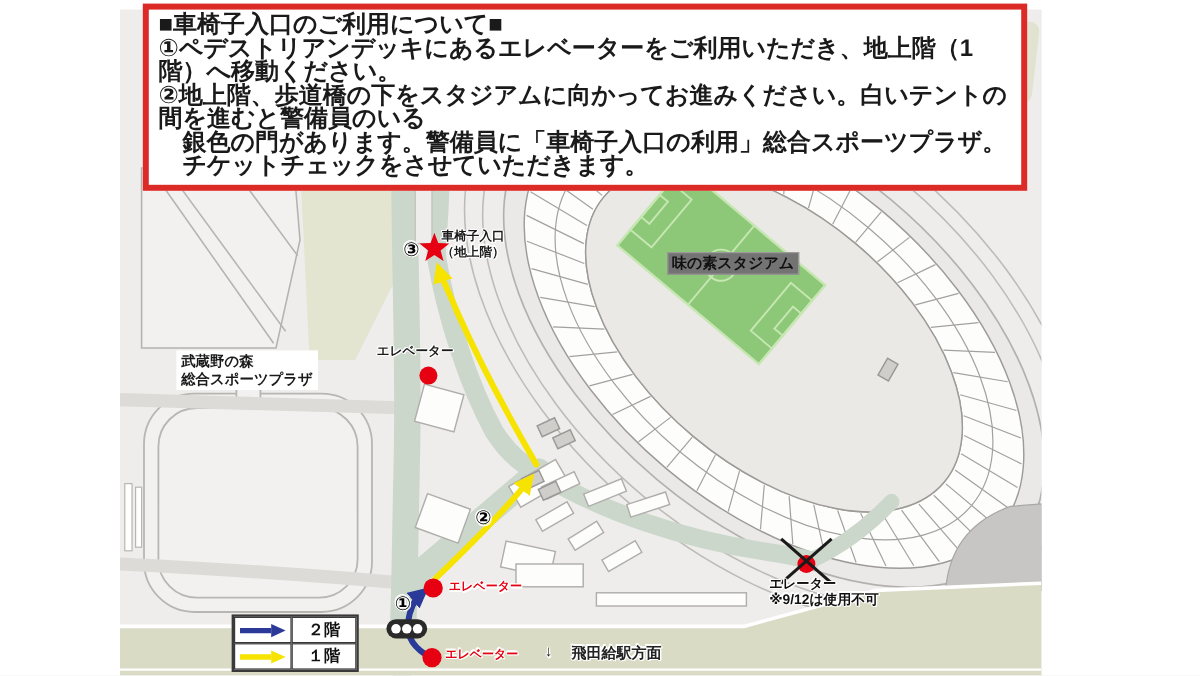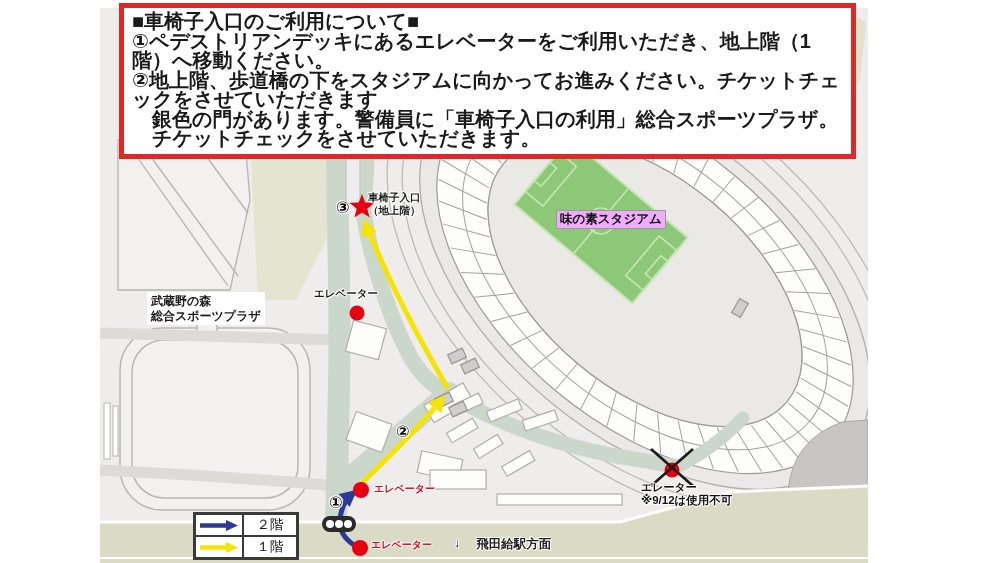--- a/index.html
+++ b/index.html
@@ -20,31 +20,31 @@
   .map{
     position:absolute;left:100px;top:8px;width:768px;height:555px;
     background:#eeedeb;overflow:hidden;z-index:1;
   }
   
   .lbl{position:absolute;z-index:5;white-space:nowrap;}
   .halo{text-shadow:1px 0 0 #fff,-1px 0 0 #fff,0 1px 0 #fff,0 -1px 0 #fff,1px 1px 0 #fff,-1px -1px 0 #fff;}
   .black-s{font-size:10.5px;font-weight:bold;color:#1a1a1a;line-height:12.5px;}
   .red-s{font-size:10px;font-weight:bold;color:#e50012;}
   .plaza{background:#ffffff;padding:2px 4px;font-size:12px;font-weight:bold;line-height:14.5px;color:#1a1a1a;}
-  .stadium-name{background:#f0abfc;border:1px solid #9a9a98;padding:0 3px;font-size:12.5px;font-weight:bold;color:#111;}
+  .stadium-name{background:#737373;border:1px solid #9a9a98;padding:0 3px;font-size:12.5px;font-weight:bold;color:#111;}
   .closed{font-size:11px;font-weight:bold;color:#111;line-height:12.5px;}
   .station{font-size:12.5px;font-weight:600;color:#222;display:flex;gap:16px;}
   .marker-num{font-size:16px;font-weight:600;color:#000;}
   
   .legend{
     position:absolute;left:193px;top:512px;z-index:10;background:#fff;
     border:2px solid #3a3a3a;display:grid;grid-template-columns:48px 54px;
   }
   .legend .cell{border:1px solid #3a3a3a;height:20px;display:flex;align-items:center;justify-content:center;}
-  .legend .flab{font-size:13.5px;font-weight:400;color:#111;}
+  .legend .flab{font-size:13.5px;font-weight:700;color:#111;}
 </style>
 </head>
 <body>
 
 <div class="map">
 <svg width="768" height="555" viewBox="0 0 768 555">
   <defs>
     <marker id="arrY" viewBox="0 0 10 10" refX="6" refY="5" markerWidth="3.4" markerHeight="3.4" orient="auto">
       <path d="M0,0 L10,5 L0,10 Z" fill="#f7e300"></path>
     </marker>
@@ -215,21 +215,21 @@
     <line x1="593" y1="441" x2="551" y2="478" stroke="#1a1a1a" stroke-width="2.6"></line>
   </g>
 
   <polygon points="262,186 265.2,194.6 274.4,195 267.2,200.7 269.6,209.5 262,204.5 254.4,209.5 256.8,200.7 249.6,195 258.8,194.6" fill="#e60012"></polygon>
 </svg>
 </div>
 
 <div class="notice">
   <p>■車椅子入口のご利用について■</p>
   <p>①ペデストリアンデッキにあるエレベーターをご利用いただき、地上階（1階）へ移動ください。</p>
-  <p>②地上階、歩道橋の下をスタジアムに向かってお進みください。チケットチェックをさせていただきます</p>
+  <p>②地上階、歩道橋の下をスタジアムに向かってお進みください。白いテントの間を進むと警備員のいる</p>
   <p>　銀色の門があります。警備員に「車椅子入口の利用」総合スポーツプラザ。</p>
   <p>　チケットチェックをさせていただきます。</p>
 </div>
 
 <div class="lbl marker-num halo" style="left:336px;top:198px;">③</div>
 <div class="lbl marker-num halo" style="left:396px;top:422px;">②</div>
 <div class="lbl marker-num halo" style="left:329px;top:493px;">①</div>
 
 <div class="lbl black-s halo" style="left:368px;top:191px;">
   <div>車椅子入口</div>

